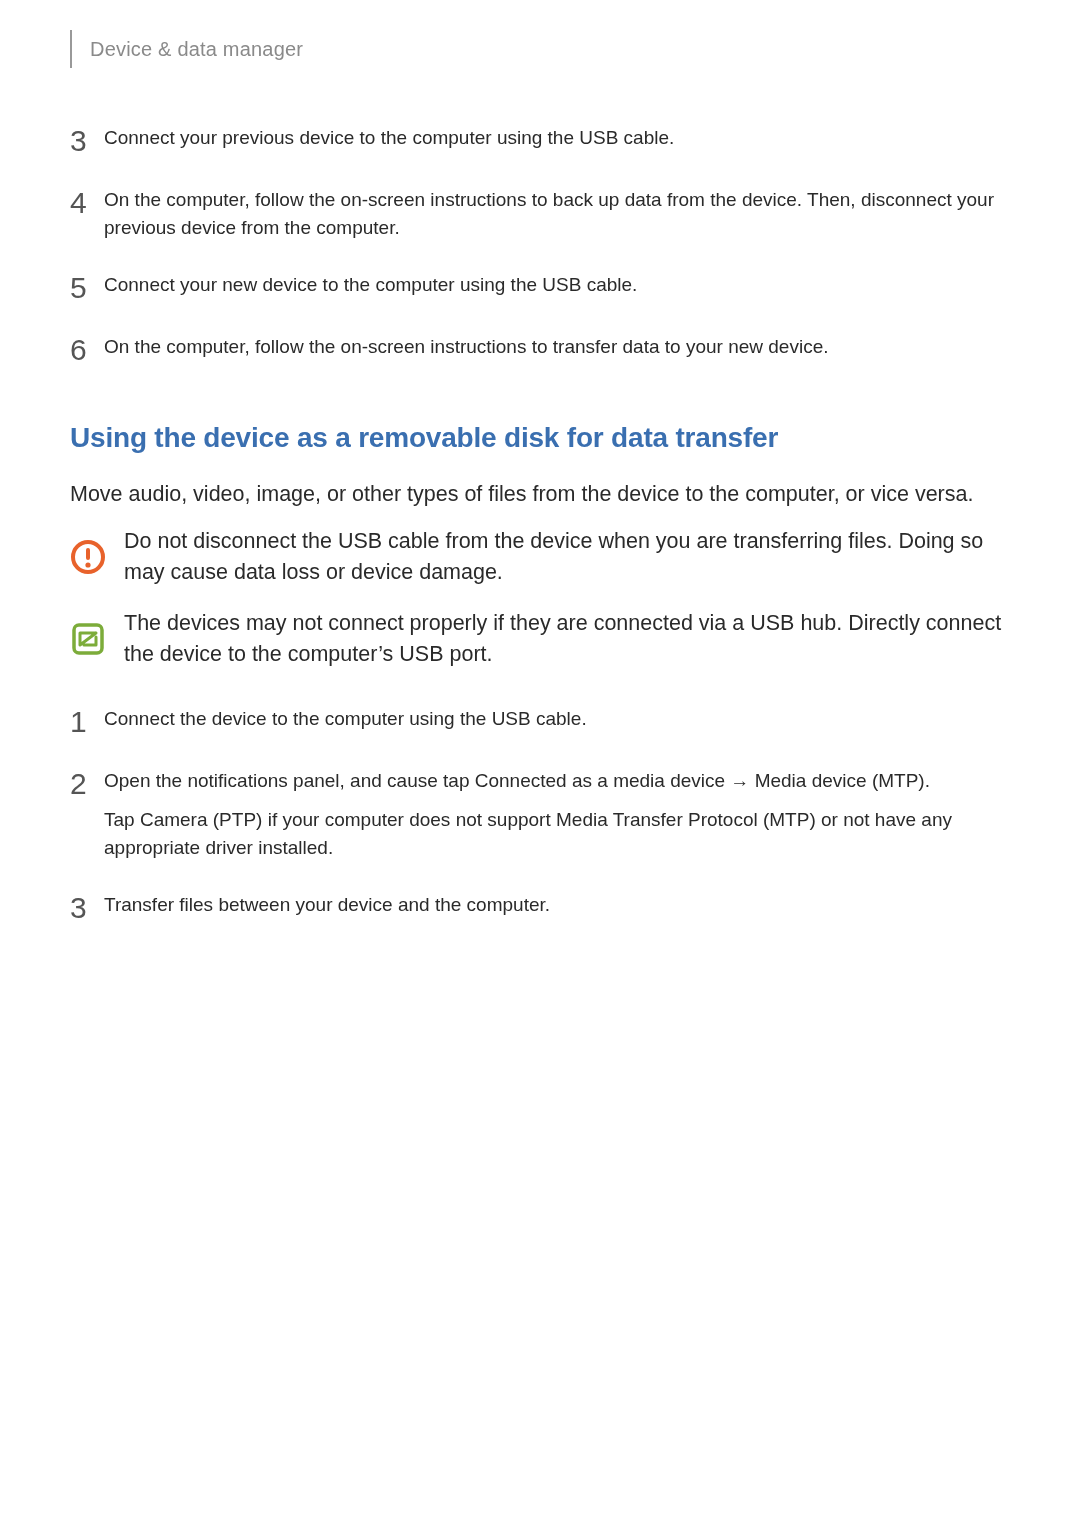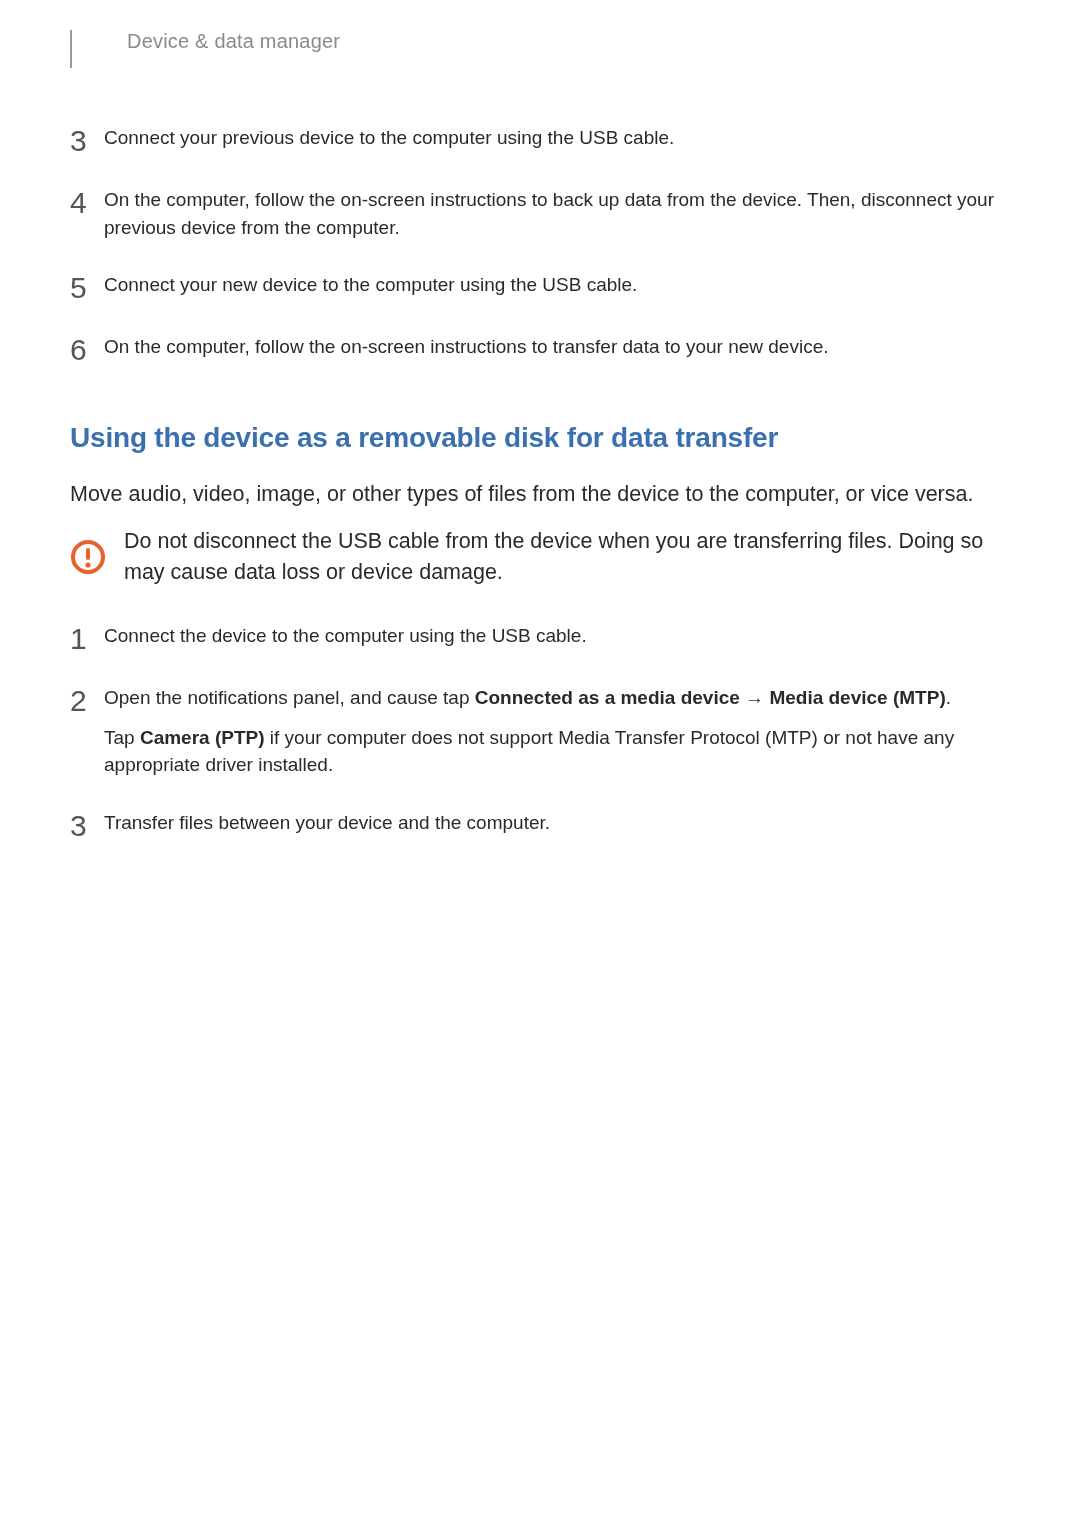--- a/index.html
+++ b/index.html
@@ -18,22 +18,22 @@
   }
   .page {
     box-sizing: border-box;
     width: 1080px;
     min-height: 1527px;
     padding: 30px 70px 40px 70px;
     position: relative;
   }
   .header {
     display: flex;
+    align-items: center;
     margin-bottom: 56px;
-    gap: 37px;
   }
   .header-bar {
     width: 2px;
     height: 38px;
     background: #999;
     margin-right: 18px;
   }
   .header-title {
     color: var(--muted);
     font-size: 20px;
@@ -88,21 +88,21 @@
   }
   .page-number {
     position: absolute;
     bottom: 30px;
     left: 0;
     right: 0;
     text-align: center;
     color: var(--muted);
     font-size: 18px;
   }
-  .bold { font-weight: 700; }
+  .bold { font-weight: 400; }
   svg { display: block; }
   .steps-block { margin-top: 34px; }
 </style>
 </head>
 <body>
 
 <div class="page">
 
   <div class="header">
     <div class="header-bar"></div>
@@ -144,20 +144,29 @@
       <div class="callout">
         <div class="callout-icon">
           <svg width="36" height="36" viewBox="0 0 36 36">
             <circle cx="18" cy="18" r="15" fill="none" stroke="#e8622b" stroke-width="4"></circle>
             <rect x="16" y="9" width="4" height="12" rx="2" fill="#e8622b"></rect>
             <circle cx="18" cy="26" r="2.6" fill="#e8622b"></circle>
           </svg>
         </div>
         <div class="callout-text">Do not disconnect the USB cable from the device when you are transferring files. Doing so may cause data loss or device damage.</div>
       </div>
+      <div class="callout">
+        <div class="callout-icon">
+          <svg width="36" height="36" viewBox="0 0 36 36">
+            <rect x="4" y="4" width="28" height="28" rx="5" fill="none" stroke="#7cac3a" stroke-width="3.5"></rect>
+            <path d="M10 24 L10 12 L26 12 M26 12 L10 24 M14 24 L26 24 L26 16" fill="none" stroke="#7cac3a" stroke-width="3" stroke-linecap="round" stroke-linejoin="round"></path>
+          </svg>
+        </div>
+        <div class="callout-text">The devices may not connect properly if they are connected via a USB hub. Directly connect the device to the computer’s USB port.</div>
+      </div>
     </div>
 
   <div id="bottom-steps" class="steps-block">
       <div class="step">
         <div class="step-num">1</div>
         <div class="step-body">
           <div class="para"><span>Connect the device to the computer using the USB cable.</span></div>
         </div>
       </div>
       <div class="step">

